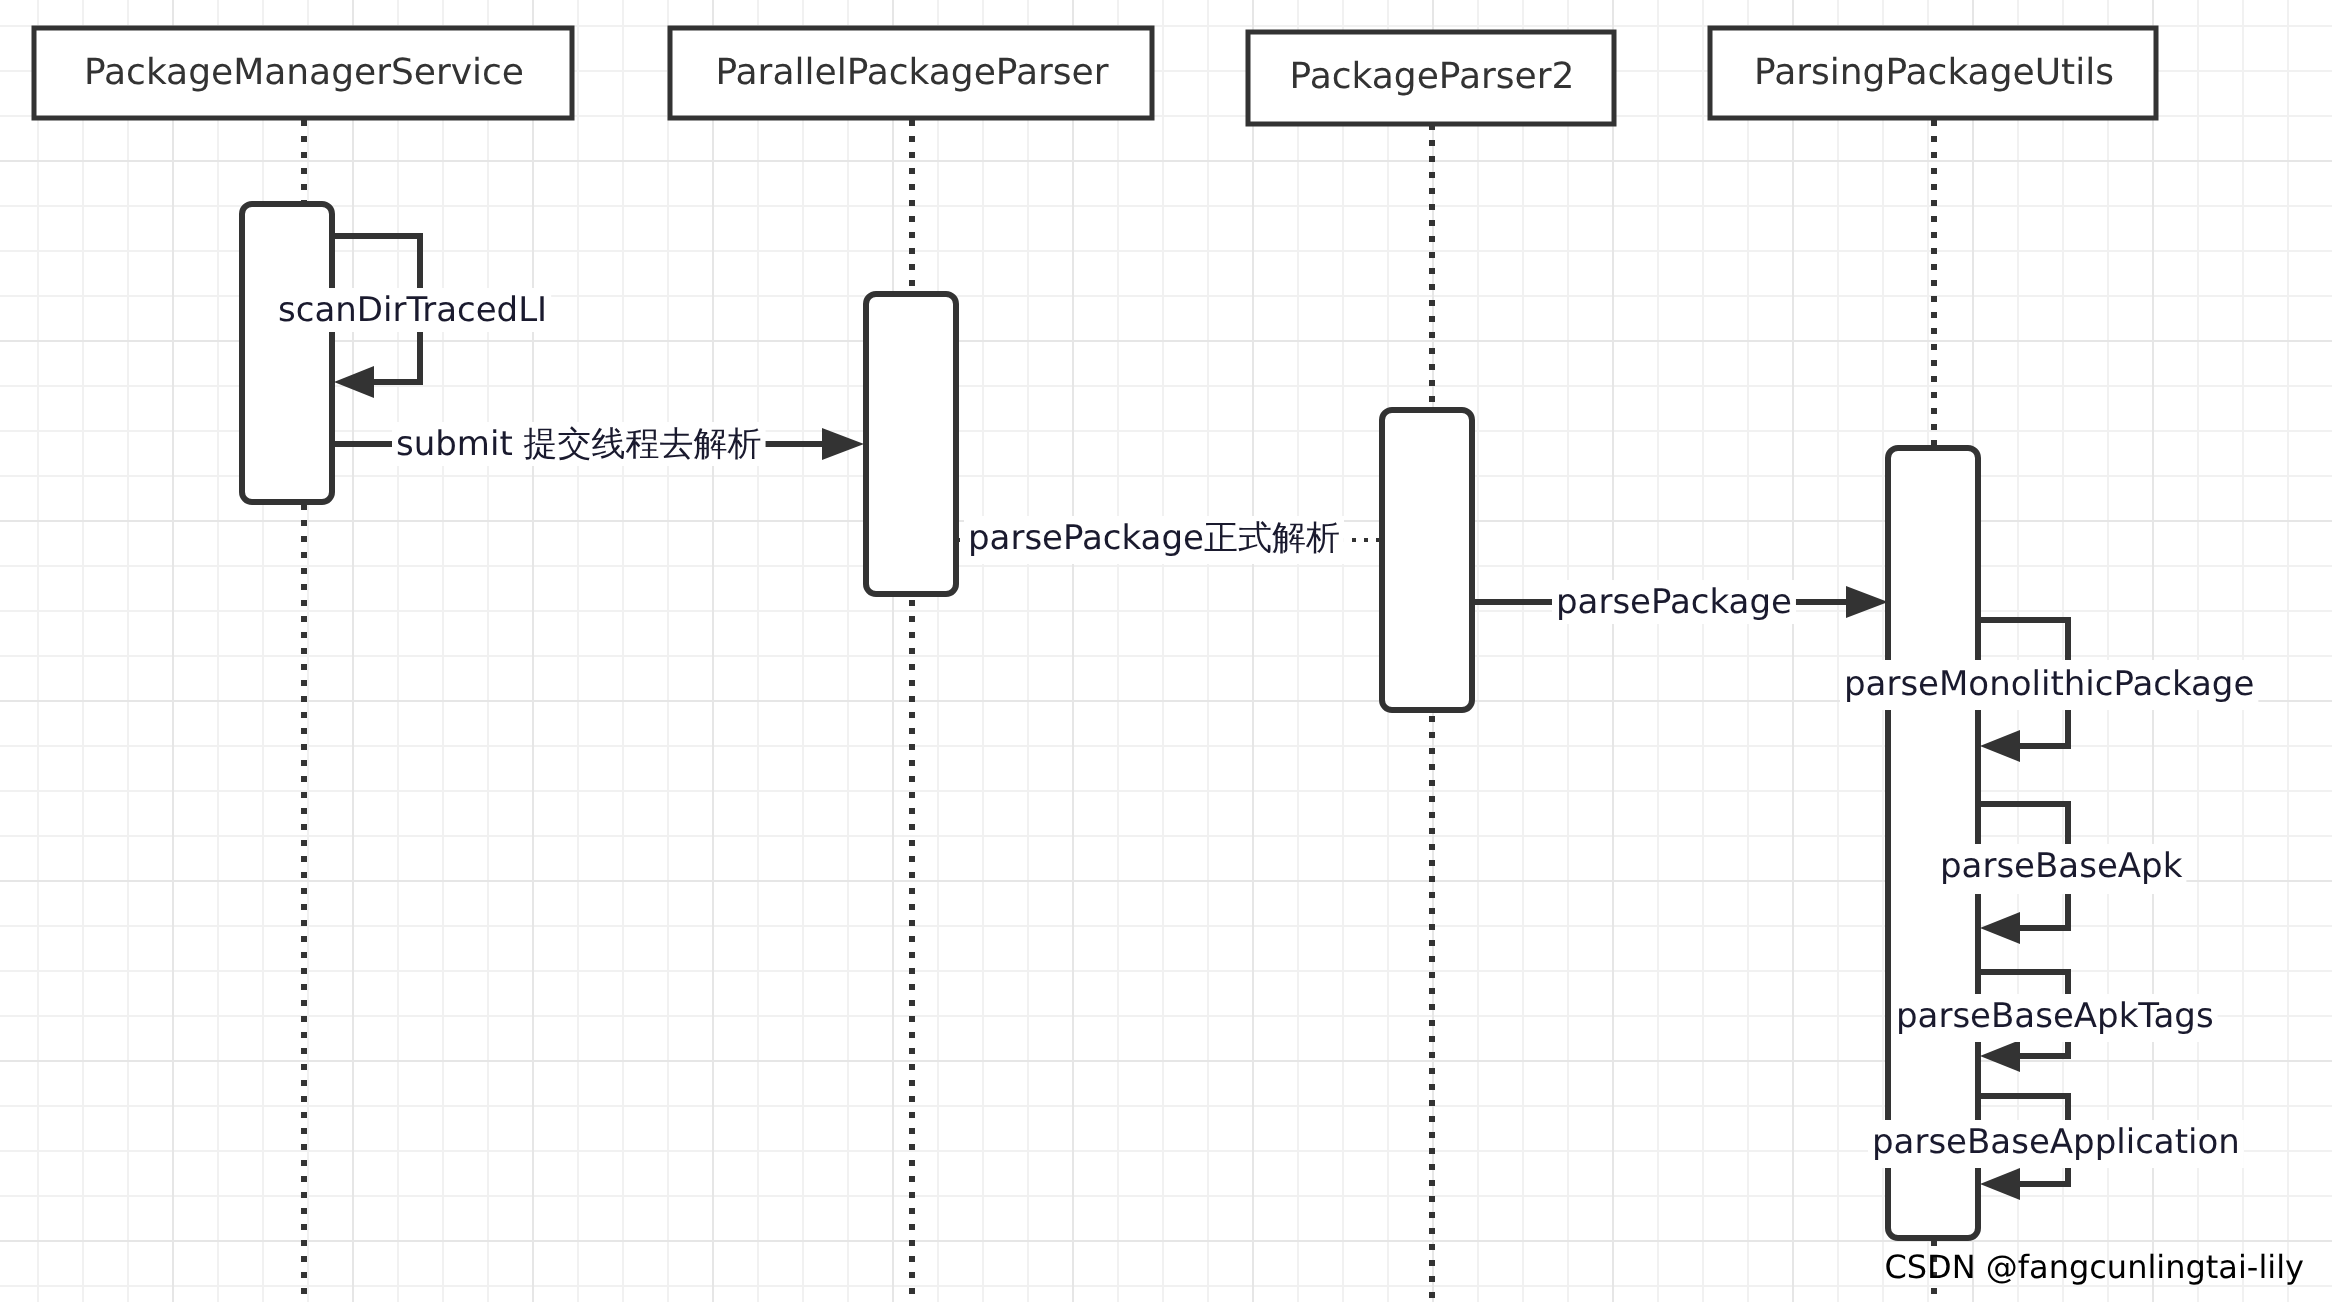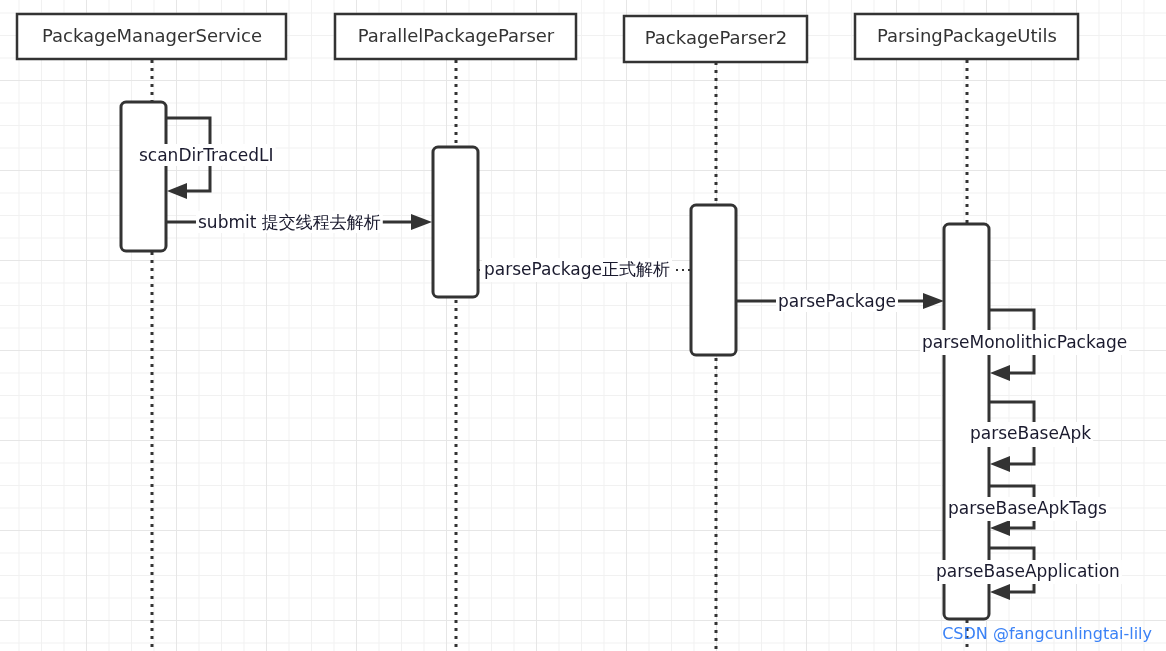--- a/index.html
+++ b/index.html
@@ -18,21 +18,21 @@
   svg#diagram { position: absolute; left: 0; top: 0; }
   .actor-box { fill: #ffffff; stroke: #333333; stroke-width: 2.5; }
   .actor-label { font-family: "DejaVu Sans", sans-serif; font-size: 18px; fill: #333333; text-anchor: middle; dominant-baseline: middle; }
   .lifeline { stroke: #333333; stroke-width: 3; stroke-dasharray: 3 5; }
   .activation { fill: #ffffff; stroke: #333333; stroke-width: 3; }
   .msg-line { stroke: #333333; stroke-width: 3; fill: none; }
   .msg-dot { stroke: #333333; stroke-width: 2; stroke-dasharray: 2 4; fill: none; }
   .arrow-head { fill: #333333; }
   .msg-bg { fill: #ffffff; }
   .msg-label { font-family: "DejaVu Sans", sans-serif; font-size: 17px; fill: #1a1a2e; dominant-baseline: middle; }
-  .watermark { position: absolute; right: 14px; bottom: 8px; font-family: "DejaVu Sans", sans-serif; font-size: 16px; color: #3b82f6; }
+  .watermark { position: absolute; right: 14px; bottom: 8px; font-family: "DejaVu Sans", sans-serif; font-size: 16px; color: #000000; }
 </style>
 </head>
 <body>
 
 <svg id="diagram" width="1166" height="651" viewBox="0 0 1166 651">
 
   <line class="lifeline" x1="152" y1="60" x2="152" y2="651"></line>
   <line class="lifeline" x1="456" y1="60" x2="456" y2="651"></line>
   <line class="lifeline" x1="716" y1="62" x2="716" y2="651"></line>
   <line class="lifeline" x1="967" y1="60" x2="967" y2="651"></line>

